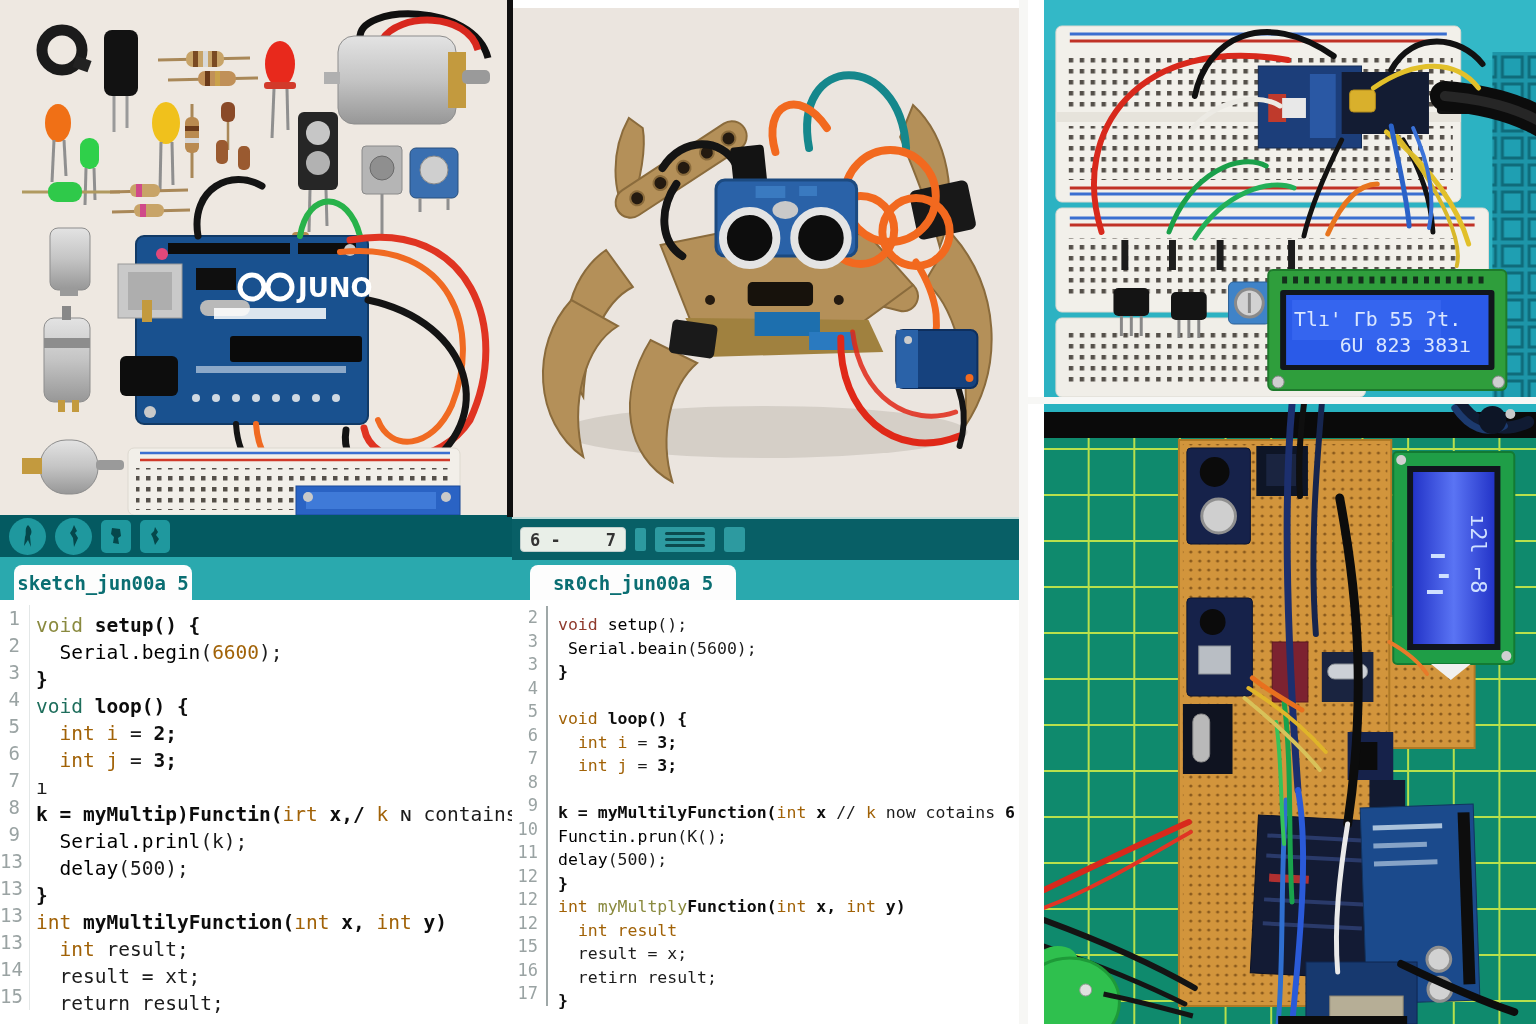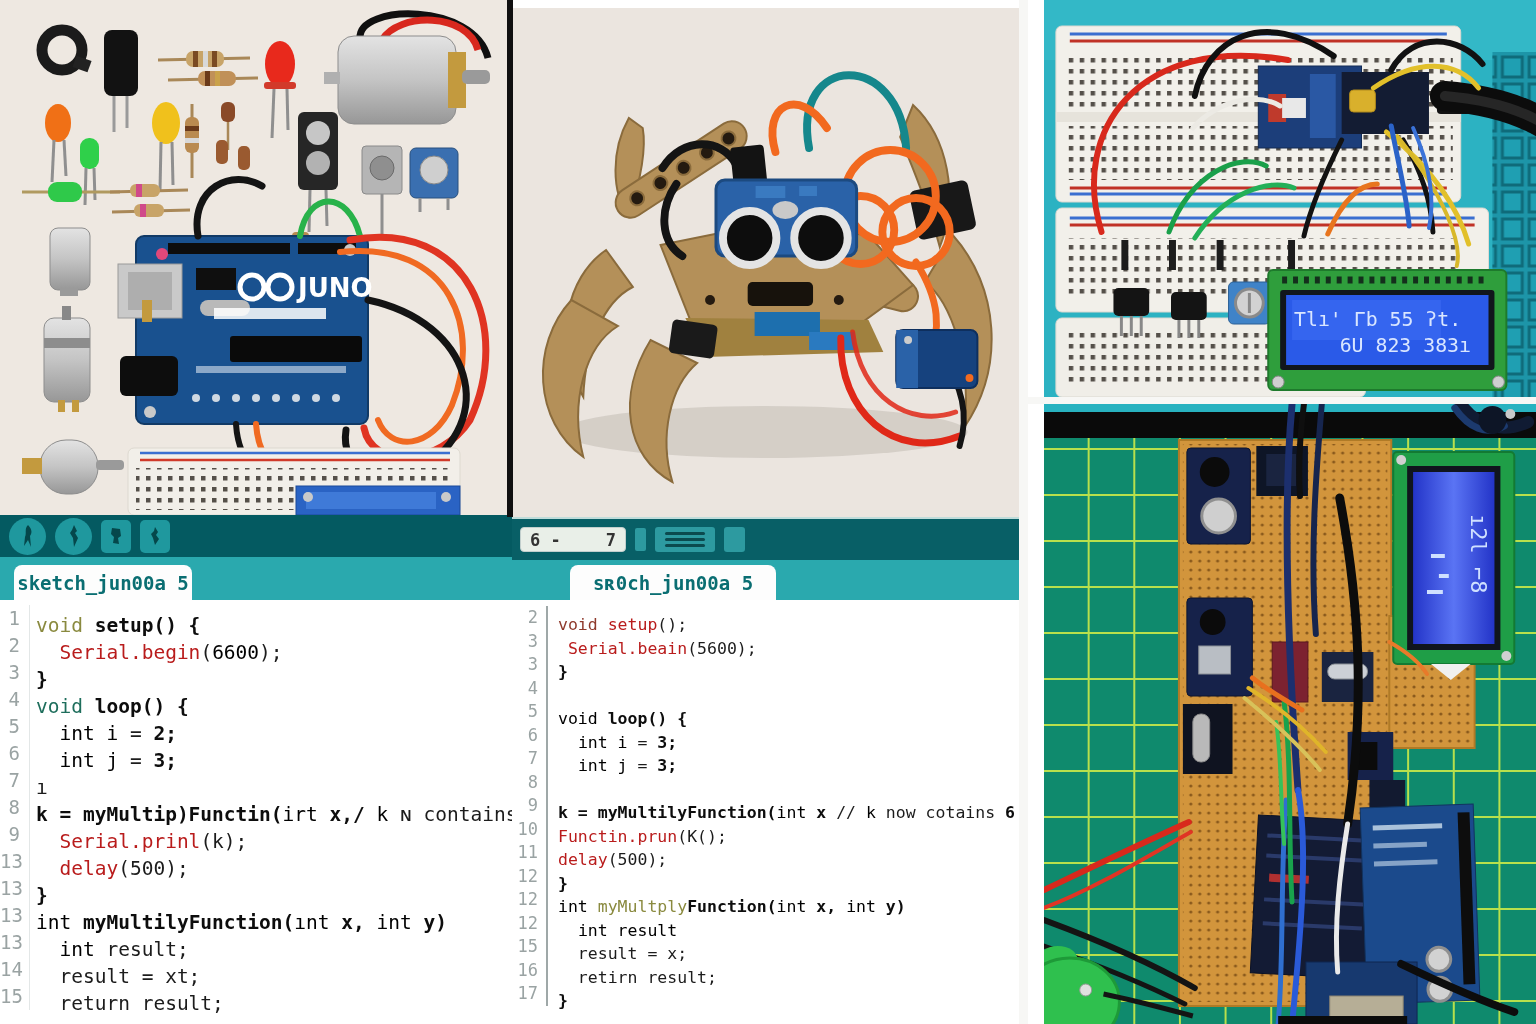--- a/index.html
+++ b/index.html
@@ -27,23 +27,23 @@
   .ln{font-family:"DejaVu Sans Mono",monospace;color:#9aa3a3;text-align:right;flex:none;}
   .lt{font-family:"DejaVu Sans Mono",monospace;white-space:pre;margin-top:7px;}
   .ide-left .codearea{font-size:19.5px;}
   .ide-left .cl{line-height:27px;height:27px;}
   .ide-left .ln{width:30px;padding-right:9px;font-size:19px;border-right:1px solid #e3e7e7;margin-right:6px;}
   .ide-mid .codearea{font-size:16.5px;}
   .ide-mid .cl{line-height:23.5px;height:23.5px;}
   .ide-mid .ln{width:36px;padding-right:8px;font-size:17px;border-right:2px solid #9fa8a8;margin-right:10px;}
   .c-p{color:#1c1c1c;}
   .c-b{color:#0d0d0d;font-weight:bold;}
-  .c-k{color:#000000;}
+  .c-k{color:#a16207;}
   .c-t{color:#1e6e5c;}
-  .c-f{color:#b91c1c;}
+  .c-f{color:#000000;}
   .c-o{color:#8a8a3f;}
   .c-m{color:#8f3a2c;}
   
   .midbar{border-top:2px solid #bfdcda;background:#085f66;display:flex;align-items:center;padding-left:8px;gap:9px;}
   .sel{width:106px;height:25px;background:#e9efe8;border-radius:4px;border:1px solid #c2cfcd;display:flex;align-items:center;justify-content:space-between;padding:0 9px;cursor:pointer;}
   .sel span{font-family:"DejaVu Sans Mono",monospace;font-size:17px;color:#333;font-weight:bold;}
   .mini{width:11px;height:23px;background:#2d9aa0;border-radius:2px;border:none;cursor:pointer;padding:0;}
   .burger{width:60px;height:25px;background:#2d9aa0;border-radius:3px;border:none;display:flex;flex-direction:column;align-items:center;justify-content:center;gap:3px;cursor:pointer;padding:0;}
   .burger i{display:block;width:40px;height:3px;background:#0b4a4e;border-radius:2px;}
   .sq{width:21px;height:25px;background:#2d9aa0;border-radius:3px;border:none;cursor:pointer;padding:0;}
@@ -358,21 +358,21 @@
       </div>
       <button class="mini"></button>
       <button class="burger">
             <i></i>
             <i></i>
             <i></i>
           </button>
       <button class="sq"></button>
     </div>
     <div class="tabbar" style="height:40px;">
-      <div class="tab" style="left:18px;width:206px;margin-left:40px;">
+      <div class="tab" style="left:18px;width:206px;">
         <span>sʀ0ch_jun00a 5</span>
       </div>
     </div>
     <div class="codearea" style="height:424px;padding-top:6px;">
           <div class="cl"><span class="ln">2</span><span class="lt"><span class="c-m">void </span><span class="c-f">setup</span><span class="c-p">();</span></span></div>
           <div class="cl"><span class="ln">3</span><span class="lt"><span class="c-p"> </span><span class="c-f">Serial.beain</span><span class="c-p">(5600);</span></span></div>
           <div class="cl"><span class="ln">3</span><span class="lt"><span class="c-b">}</span></span></div>
           <div class="cl"><span class="ln">4</span><span class="lt"></span></div>
           <div class="cl"><span class="ln">5</span><span class="lt"><span class="c-k">void </span><span class="c-b">loop() {</span></span></div>
           <div class="cl"><span class="ln">6</span><span class="lt"><span class="c-p">  </span><span class="c-k">int i</span><span class="c-p"> = </span><span class="c-b">3;</span></span></div>

